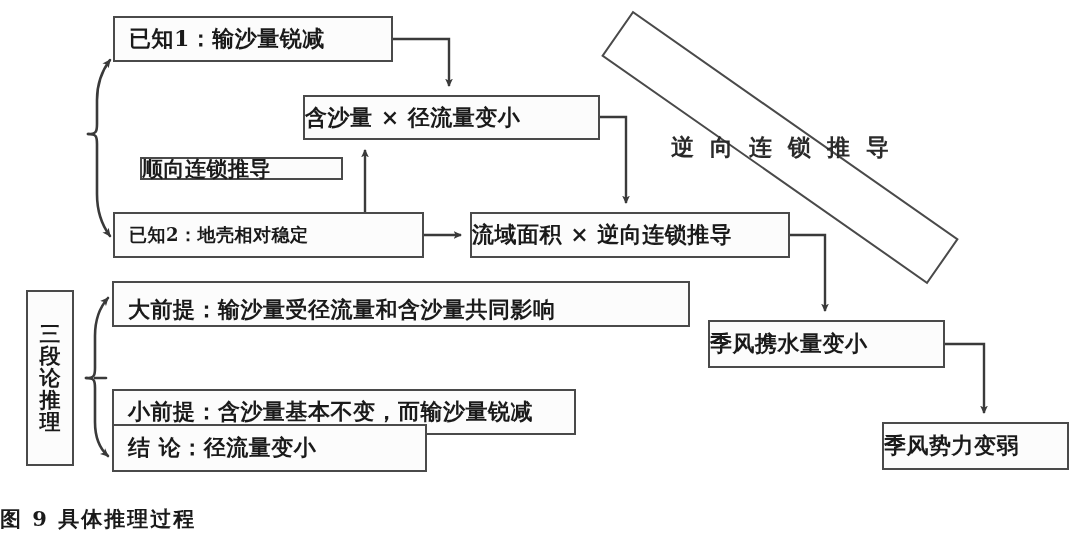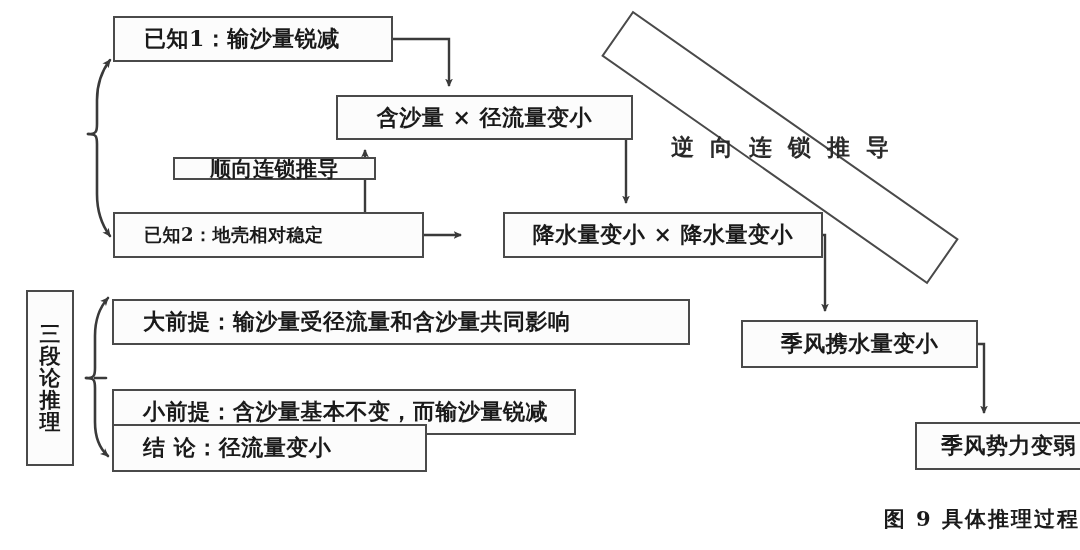--- a/index.html
+++ b/index.html
@@ -20,22 +20,22 @@
     border:2px solid #4a4a4a;
     background:#fcfcfc;
     display:flex;
     align-items:center;
     color:#1a1a1a;
     font-family:"DejaVu Serif","Liberation Serif",serif;
     font-weight:700;
     letter-spacing:0.5px;
     white-space:nowrap;
   }
-  .box.center{justify-content:center;margin-left:33px;}
-  .box.left{justify-content:flex-start;padding-left:29px;}
+  .box.center{}
+  .box.left{justify-content:flex-start;padding-left:14px;}
 
   
   .vbox{
     position:absolute;
     box-sizing:border-box;
     border:2px solid #4a4a4a;
     background:#fcfcfc;
     display:flex;
     flex-direction:column;
     align-items:center;
@@ -59,21 +59,21 @@
     font-weight:700;
     white-space:nowrap;
     letter-spacing:16px;
     text-indent:16px;
   }
   .banner span{display:inline-block;transform:rotate(-35deg);}
 
   .caption{
     position:absolute;
     left:0;width:1080px;
-    text-align:right;
+    text-align:left;
     color:#1a1a1a;
     font-weight:700;
     letter-spacing:2px;
     font-family:"DejaVu Serif","Liberation Serif",serif;
   }
 </style>
 </head>
 <body>
 
 <div id="canvas">
@@ -140,37 +140,37 @@
 
   <div class="box center" style="left:140px;top:157px;width:203px;height:23px;font-size:21px;">
     <span>顺向连锁推导</span>
   </div>
 
   <div class="box left" style="left:113px;top:212px;width:311px;height:46px;font-size:18px;">
     <span>已知2：地壳相对稳定</span>
   </div>
 
   <div class="box center" style="left:470px;top:212px;width:320px;height:46px;font-size:22px;">
-    <span>降水量变小 × 降水量变小</span>
+    <span>流域面积 × 逆向连锁推导</span>
   </div>
 
   <div class="banner" style="left:581px;top:120px;width:398px;height:55px;font-size:23px;
               transform:rotate(35deg);transform-origin:50% 50%;">
     <span>逆向连锁推导</span>
   </div>
 
   <div class="box center" style="left:882px;top:422px;width:187px;height:48px;font-size:22px;">
     <span>季风势力变弱</span>
   </div>
 
   <div class="box center" style="left:708px;top:320px;width:237px;height:48px;font-size:22px;">
     <span>季风携水量变小</span>
   </div>
 
-  <div class="box left" style="left:112px;top:299px;width:578px;height:46px;font-size:22px;">
+  <div class="box left" style="left:112px;top:281px;width:578px;height:46px;font-size:22px;align-items:flex-end;">
     <span>大前提：输沙量受径流量和含沙量共同影响</span>
   </div>
 
   <div class="box left" style="left:112px;top:353px;width:464px;height:46px;font-size:22px;margin-top:36px;">
     <span>小前提：含沙量基本不变，而输沙量锐减</span>
   </div>
 
   <div class="box left" style="left:112px;top:424px;width:315px;height:48px;font-size:22px;">
     <span>结    论：径流量变小</span>
   </div>

